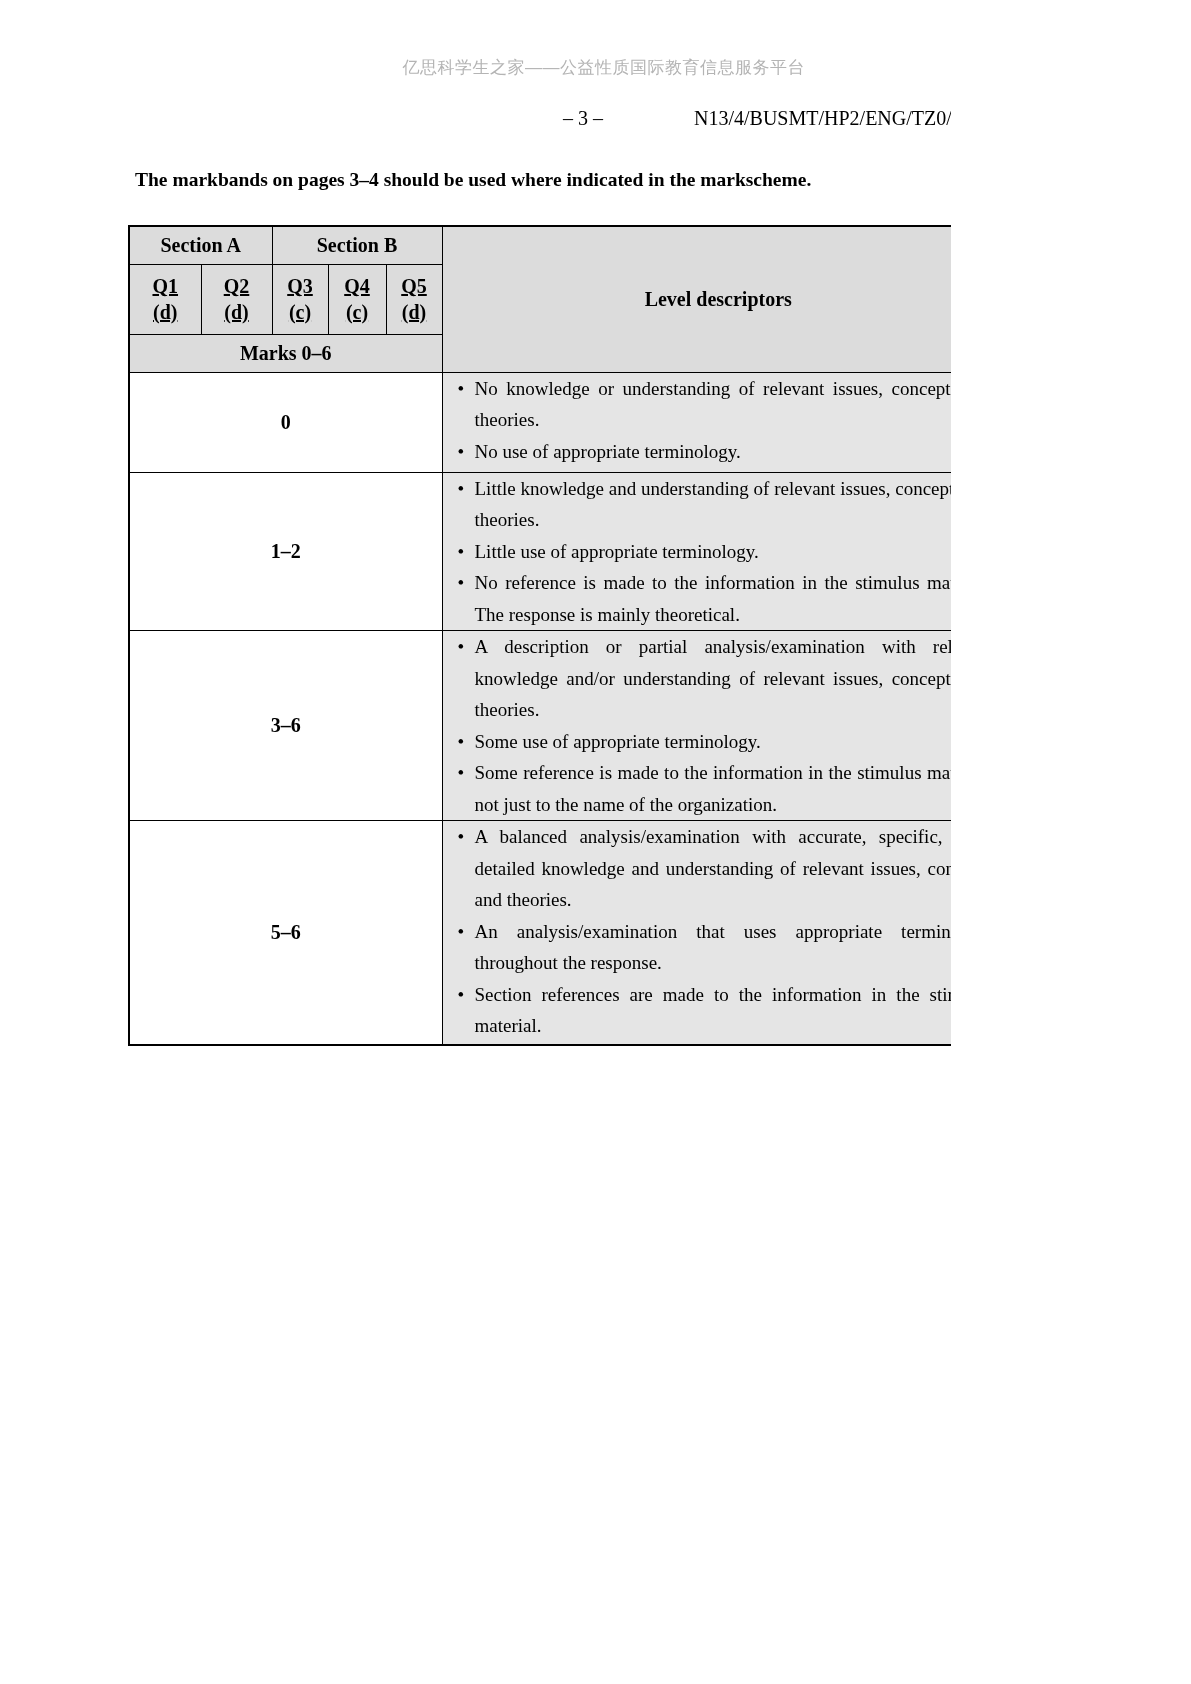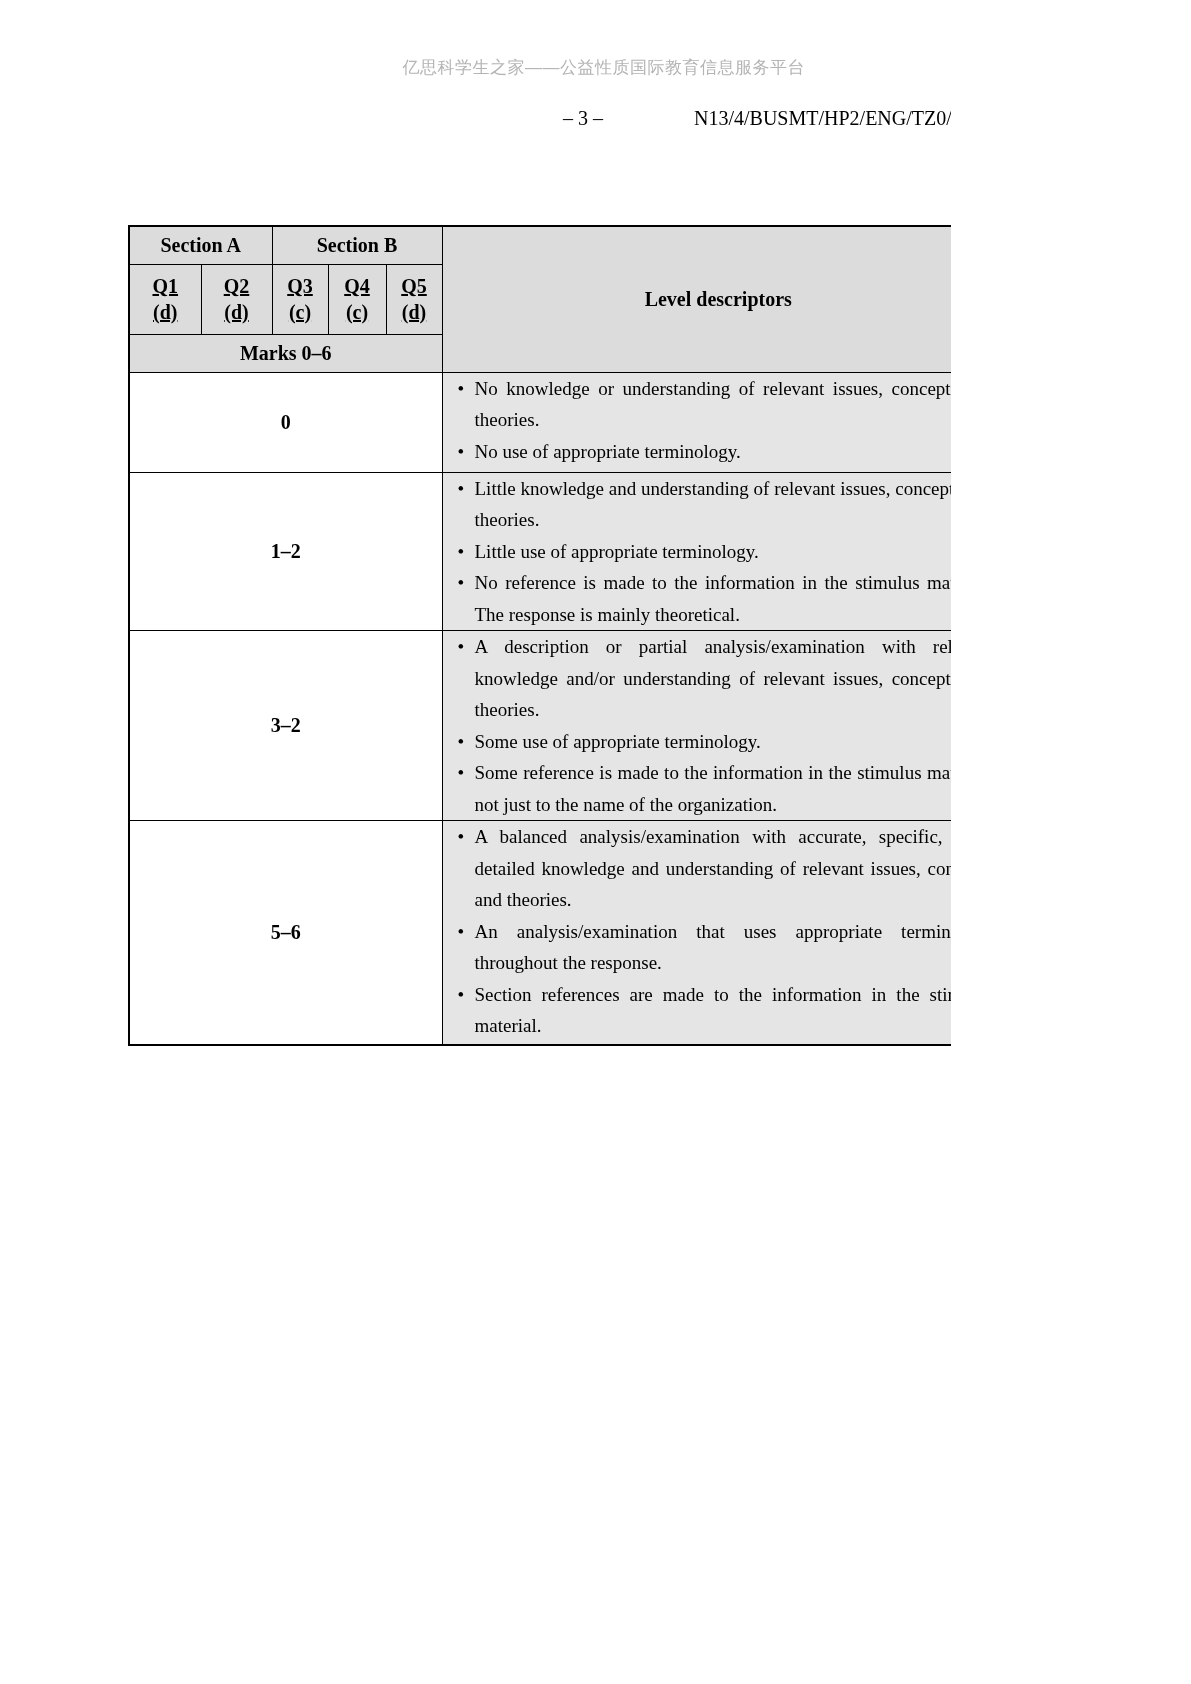--- a/index.html
+++ b/index.html
@@ -121,20 +121,21 @@
   }
 </style>
 </head>
 <body>
 
 <div class="page">
 
   <div class="cn-header">亿思科学生之家——公益性质国际教育信息服务平台</div>
   <div class="page-num">– 3 –</div>
   <div class="paper-code">N13/4/BUSMT/HP2/ENG/TZ0/XX/M</div>
+  <div class="doc-title">The markbands on pages 3–4 should be used where indicated in the markscheme.</div>
 
   <table class="markband-table">
     <colgroup>
       <col style="width:72px">
       <col style="width:71px">
       <col style="width:56px">
       <col style="width:58px">
       <col style="width:56px">
       <col style="width:553px">
     </colgroup>
@@ -191,21 +192,21 @@
           <div class="bullet">
               <span class="txt">Little use of appropriate terminology.</span>
             </div>
           <div class="bullet">
               <span class="txt">No reference is made to the information in the stimulus material.  The response is mainly theoretical.</span>
             </div>
         </td>
       </tr>
 
       <tr class="row-2">
-        <td colspan="5" class="mark-cell">3–2</td>
+        <td colspan="5" class="mark-cell">3–6</td>
         <td class="desc-cell">
           <div class="bullet">
               <span class="txt">A description or partial analysis/examination with relevant knowledge and/or understanding of relevant issues, concepts and theories.</span>
             </div>
           <div class="bullet">
               <span class="txt">Some use of appropriate terminology.</span>
             </div>
           <div class="bullet">
               <span class="txt">Some reference is made to the information in the stimulus material, not just to the name of the organization.</span>
             </div>

